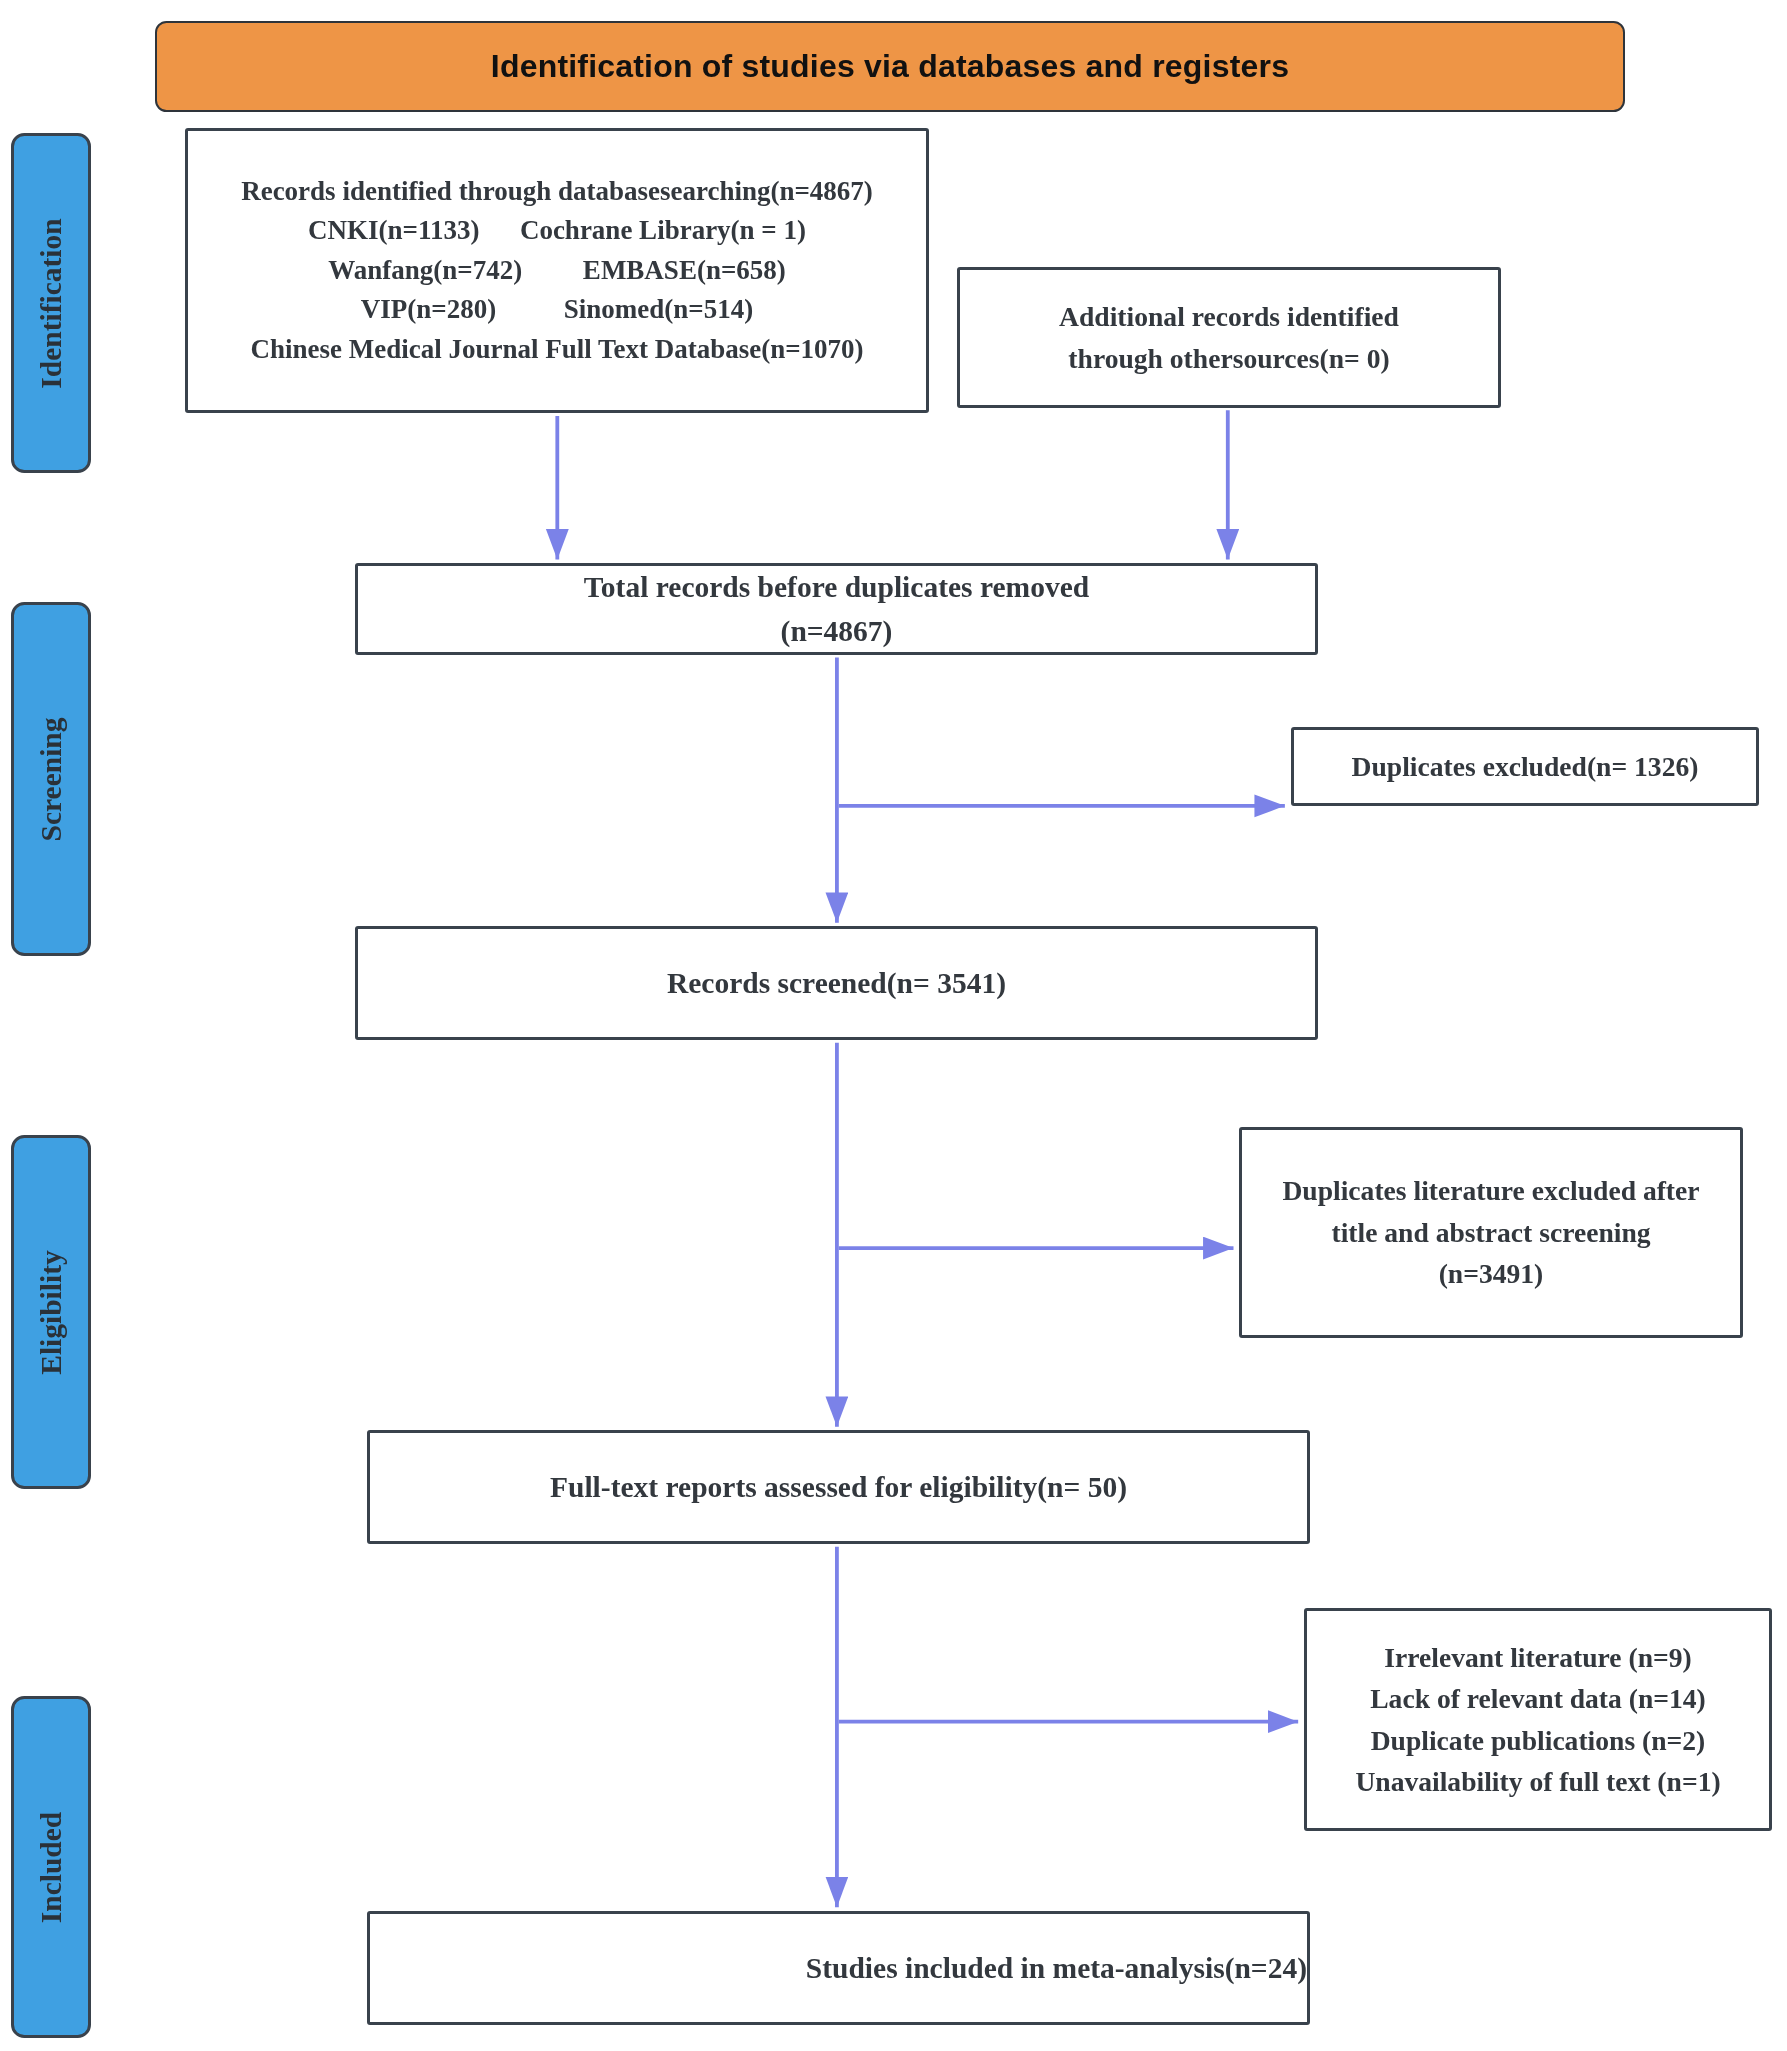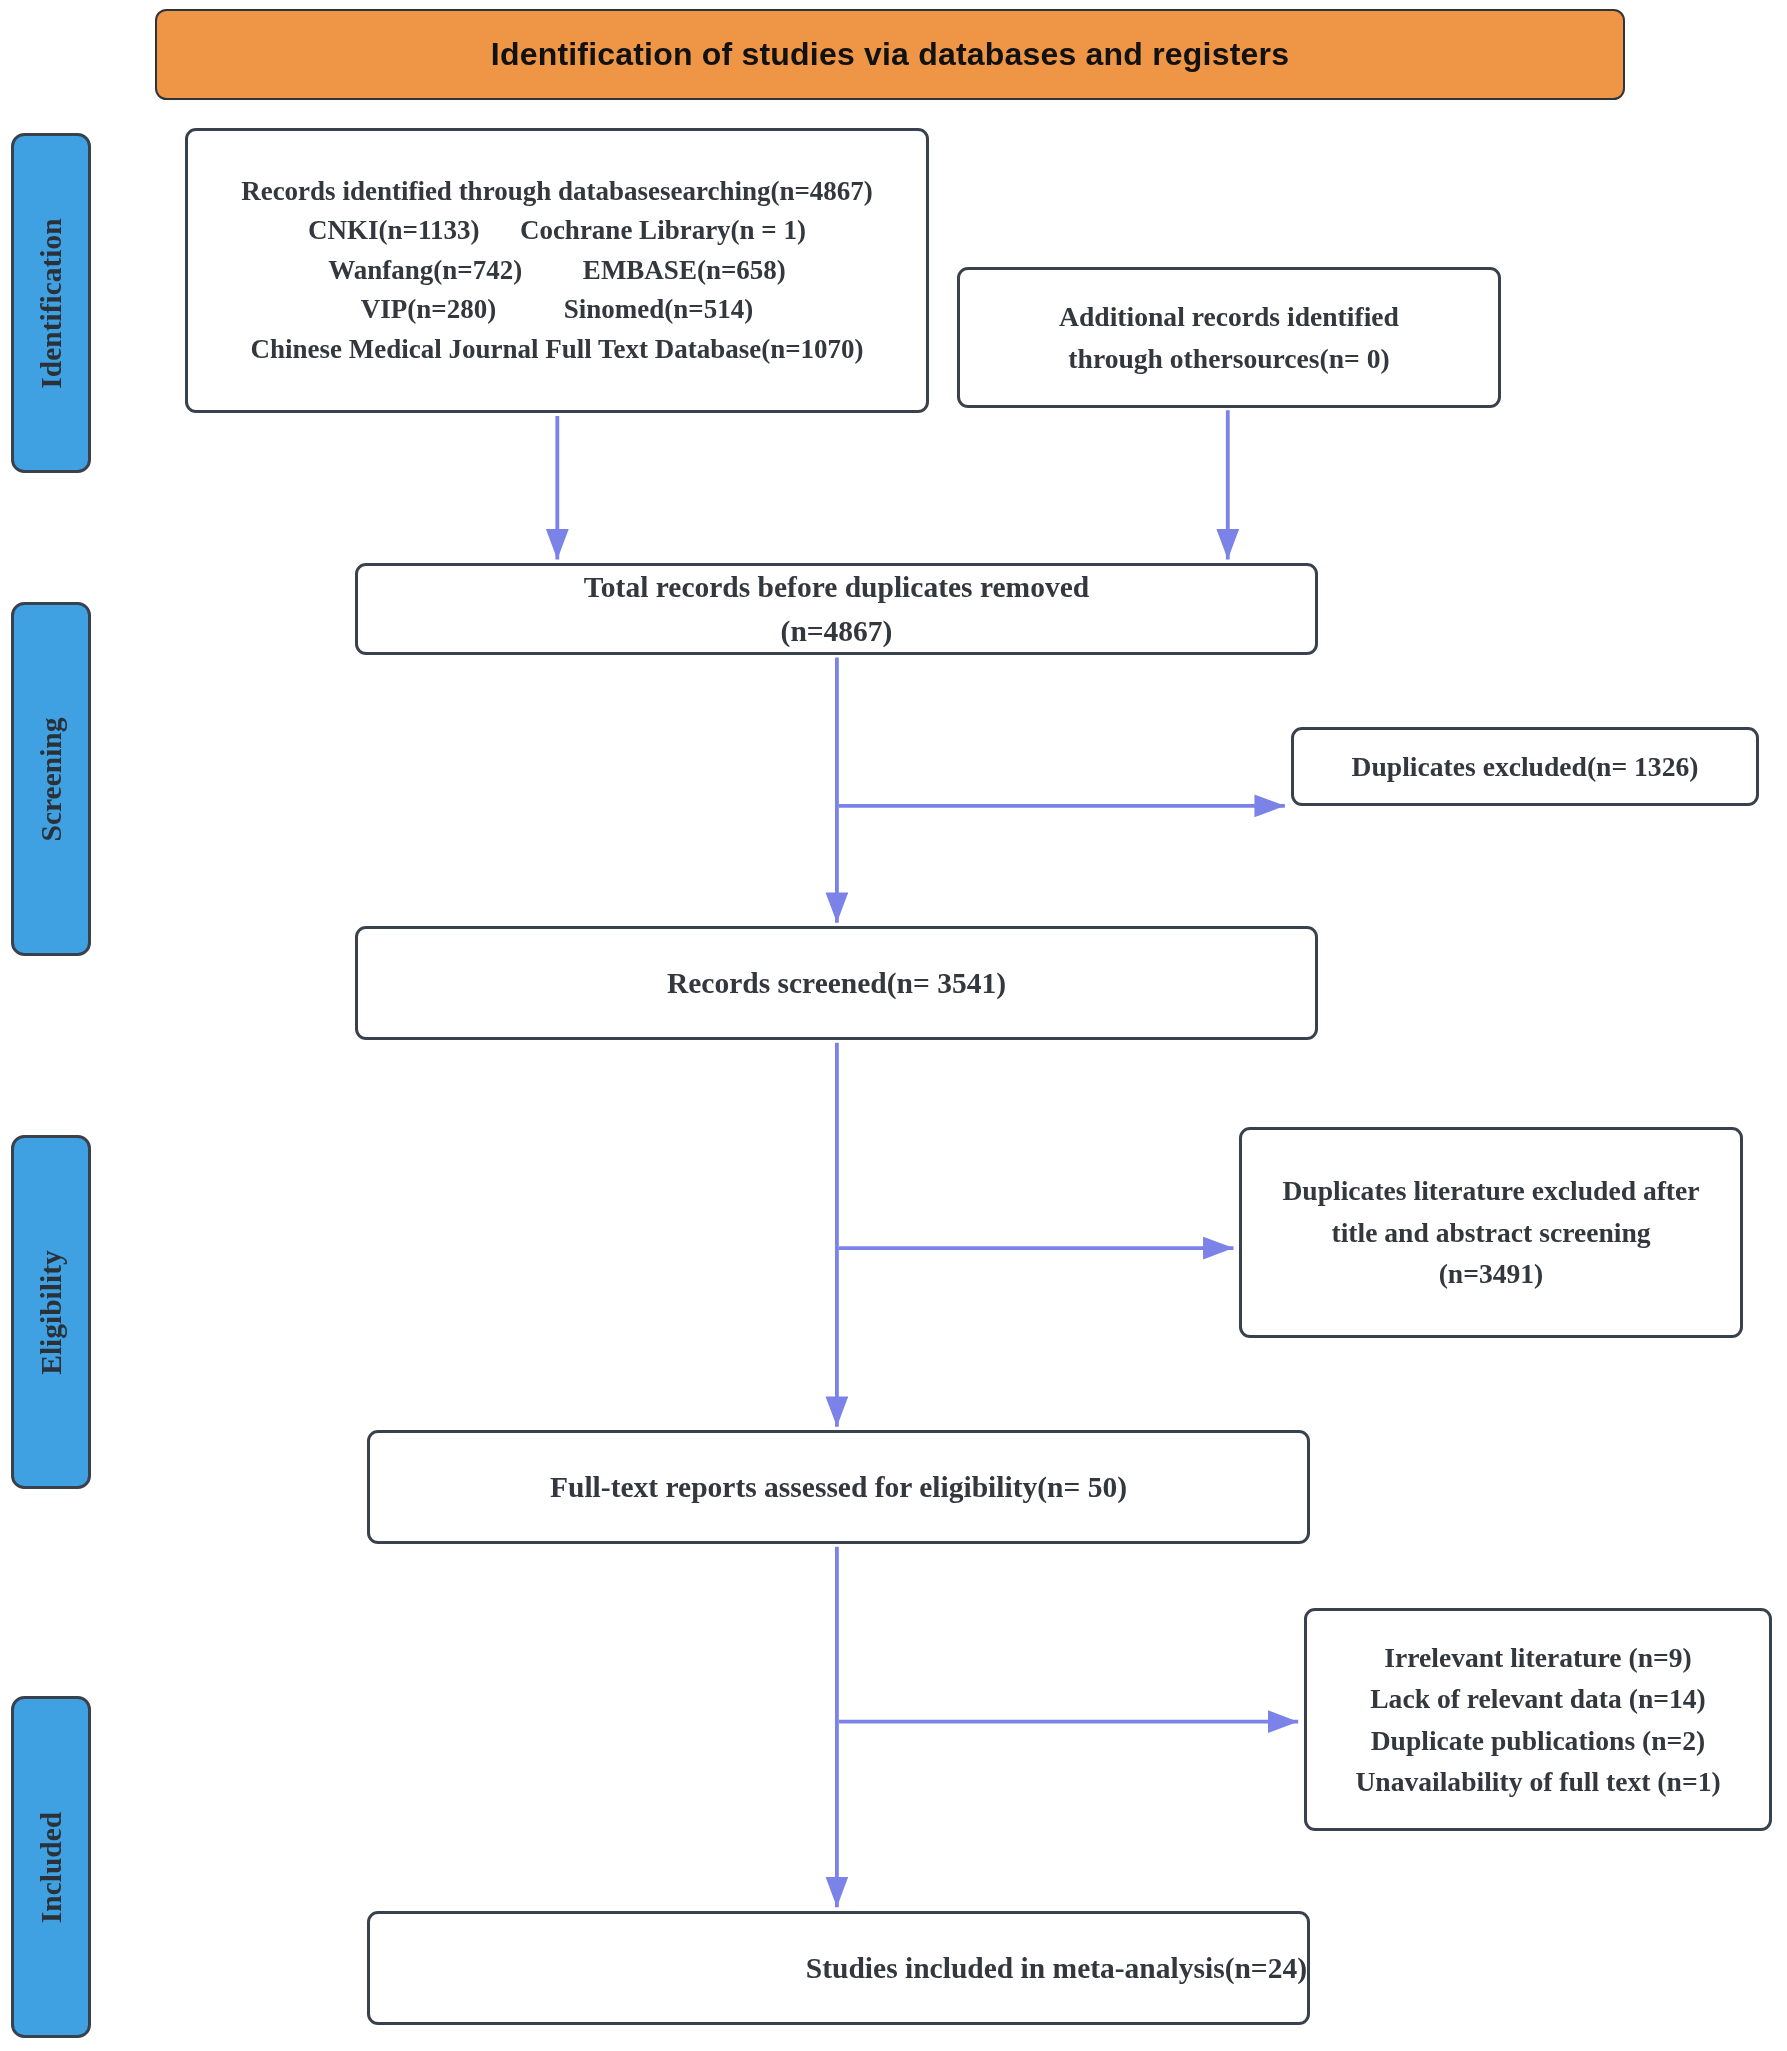--- a/index.html
+++ b/index.html
@@ -12,21 +12,21 @@
   html,body{margin:0;padding:0;background:#ffffff;}
   .canvas{
     position:relative;
     width:1787px;height:2052px;
     background:#ffffff;
     font-family:"Liberation Serif", serif;
     color:var(--text);
     overflow:hidden;
   }
   .banner{
-    position:absolute;left:155px;top:9px;width:1470px;height:91px;
+    position:absolute;left:155px;top:21px;width:1470px;height:91px;
     background:var(--header-bg);
     border:2.9px solid #2E343B;
     border-radius:11.4px;
     display:flex;align-items:center;justify-content:center;
     box-sizing:border-box;
   }
   .banner .banner-text{
     font-family:"Liberation Sans", sans-serif;
     font-weight:bold;font-size:32px;color:#111;
     letter-spacing:0.2px;
@@ -41,21 +41,21 @@
   }
   .sidebox .side-label{
     transform:rotate(-90deg);
     white-space:nowrap;
     font-weight:bold;font-size:29.5px;color:#2A3138;
   }
   .box{
     position:absolute;
     background:#ffffff;
     border:3.8px solid var(--border);
-    border-radius:11px;
+    border-radius:3px;
     display:flex;flex-direction:column;align-items:center;justify-content:center;
     box-sizing:border-box;
     text-align:center;
   }
   .box .line{
     white-space:pre;
     font-weight:bold;
     color:var(--text);
   }
   .fs-main .line{font-size:29.5px;line-height:1.5;}

